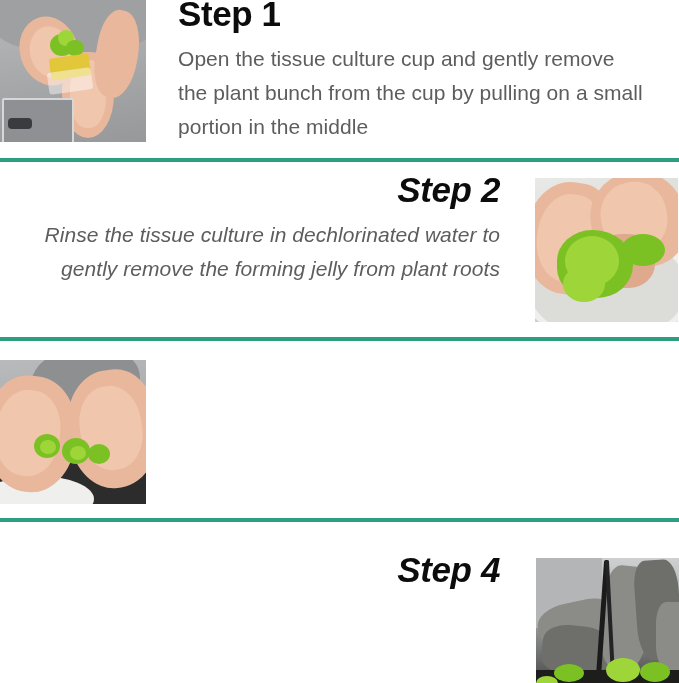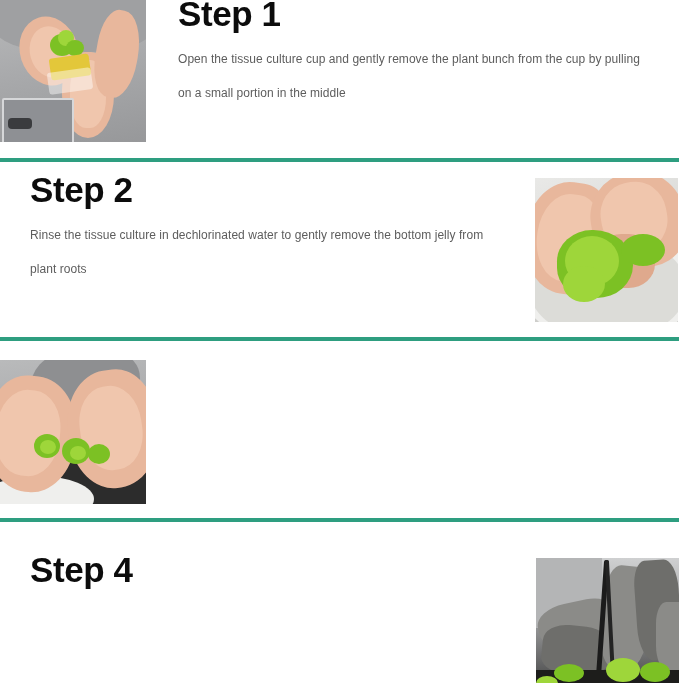--- a/index.html
+++ b/index.html
@@ -52,30 +52,30 @@
     font-weight: bold;
     line-height: 1.0;
     color: #0c0c0c;
     letter-spacing: -0.4px;
     margin: 0;
     padding: 0;
     white-space: nowrap;
   }
 
   .step-desc {
-    font-size: 12px;
+    font-size: 21px;
     line-height: 34px;
     color: #5d5d5d;
     margin: 0;
     padding: 0;
     letter-spacing: 0.05px;
   }
 
   .align-left  { text-align: left; }
-  .align-right { text-align: left; }
+  .align-right { text-align: right; font-style: italic; }
 
   .divider {
     position: absolute;
     left: 0;
     width: 679px;
     height: 4px;
     background: #2e9e80;
   }
 
   
@@ -167,21 +167,21 @@
         <div class="blob skin3" style="left:66px;top:4px;width:66px;height:70px;border-radius:46%;transform:rotate(-10deg);"></div>
         <div class="blob skin2" style="left:60px;top:56px;width:60px;height:54px;border-radius:44%;"></div>
         <div class="blob plant" style="left:22px;top:52px;width:76px;height:68px;border-radius:46% 52% 48% 44%;"></div>
         <div class="blob plant2" style="left:30px;top:58px;width:54px;height:50px;border-radius:50%;"></div>
         <div class="blob plant" style="left:86px;top:56px;width:44px;height:32px;border-radius:50%;"></div>
         <div class="blob plant2" style="left:28px;top:88px;width:42px;height:36px;border-radius:50%;"></div>
       </div>
     </div>
     <div class="step-body align-right">
       <h2 class="step-heading">Step 2</h2>
-      <p class="step-desc">Rinse the tissue culture in dechlorinated water to gently remove the bottom jelly from plant roots</p>
+      <p class="step-desc">Rinse the tissue culture in dechlorinated water to gently remove the forming jelly from plant roots</p>
     </div>
   </section>
 
   <div class="divider" id="divider-2"></div>
 
   <section class="step" id="step-3">
     <div class="step-photo">
       <div class="photo-canvas ph-bg-gray">
         <div class="blob" style="left:30px;top:-6px;width:110px;height:120px;background:#8e8f91;border-radius:30% 20% 40% 40%;"></div>
         <div class="blob" style="left:-10px;top:96px;width:180px;height:60px;background:#2c2c2c;border-radius:6px;"></div>

